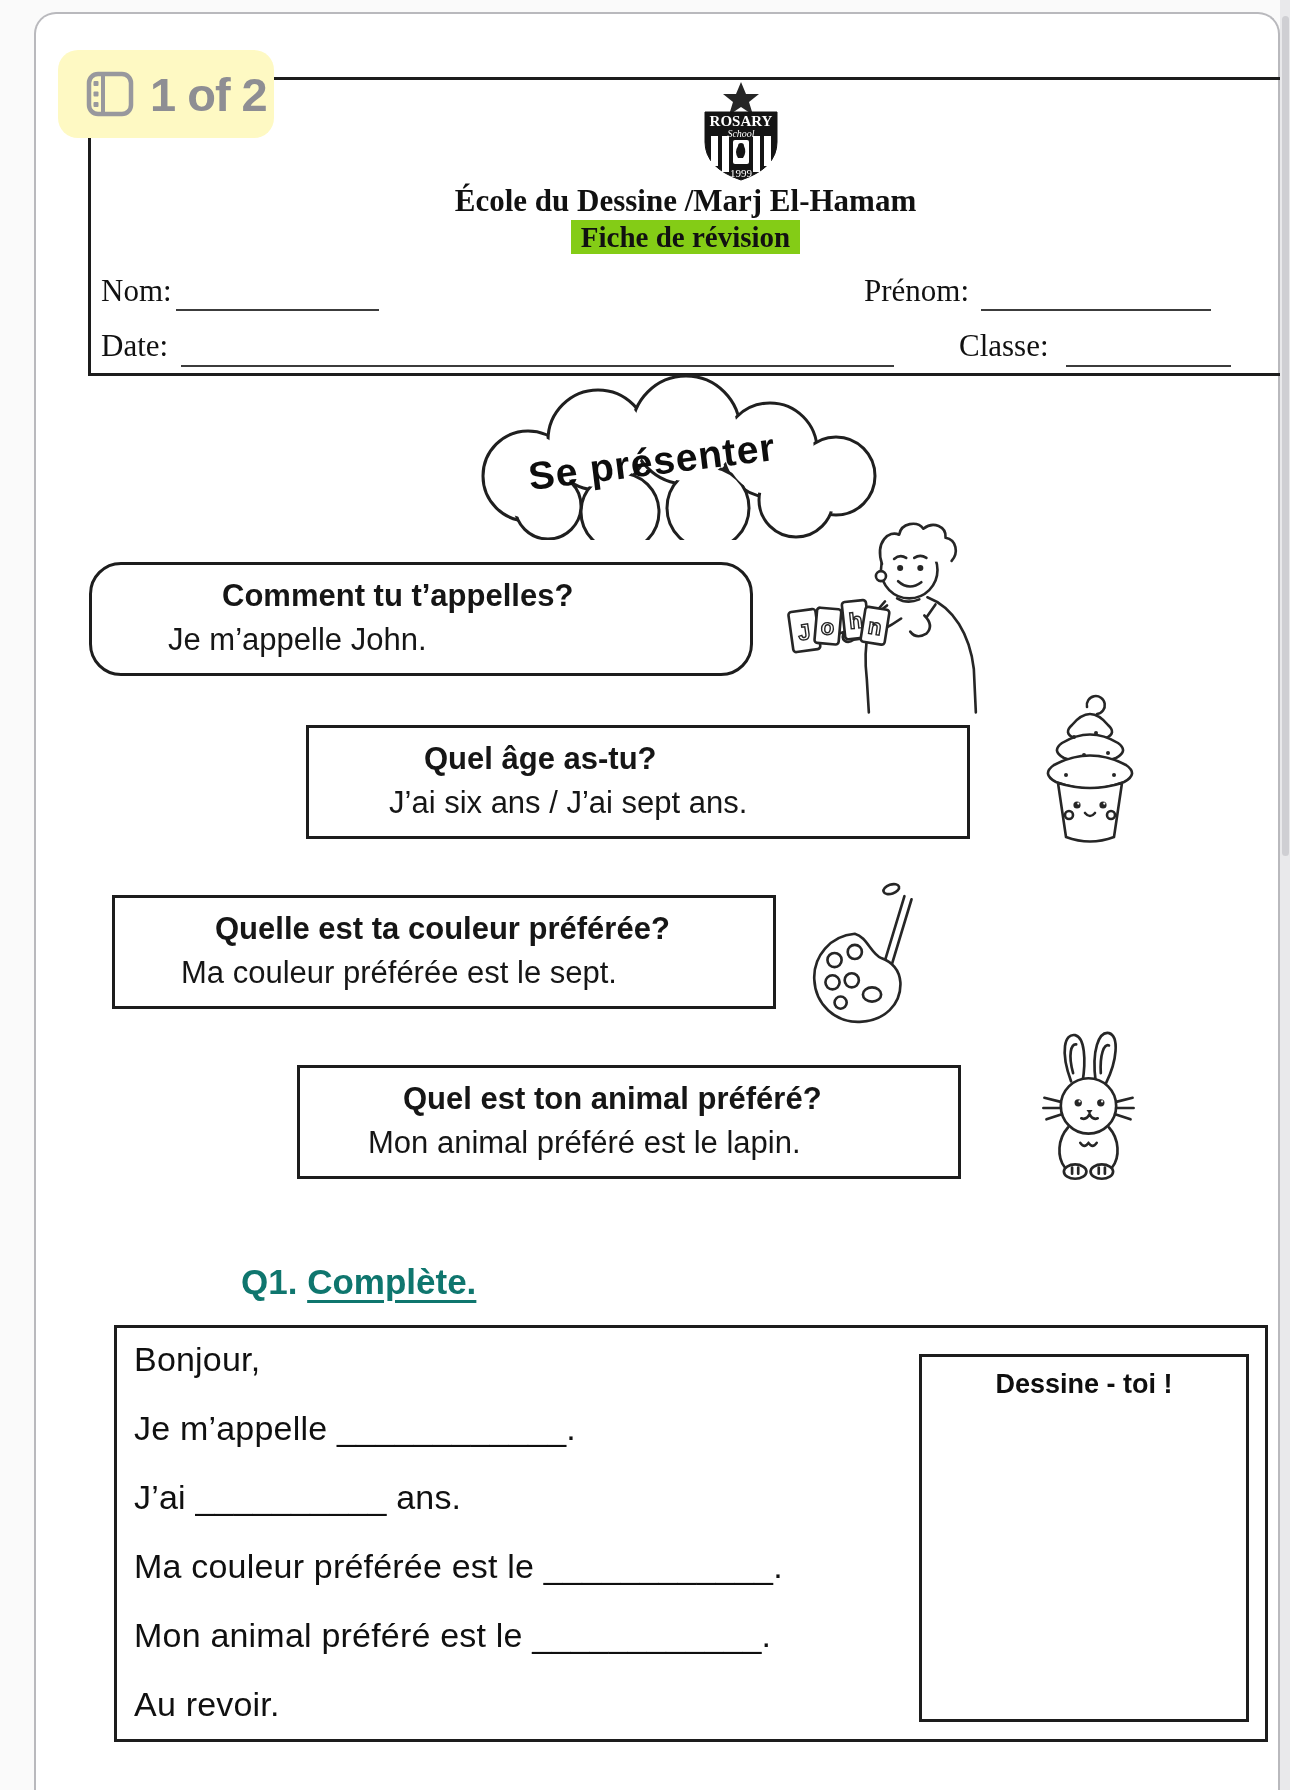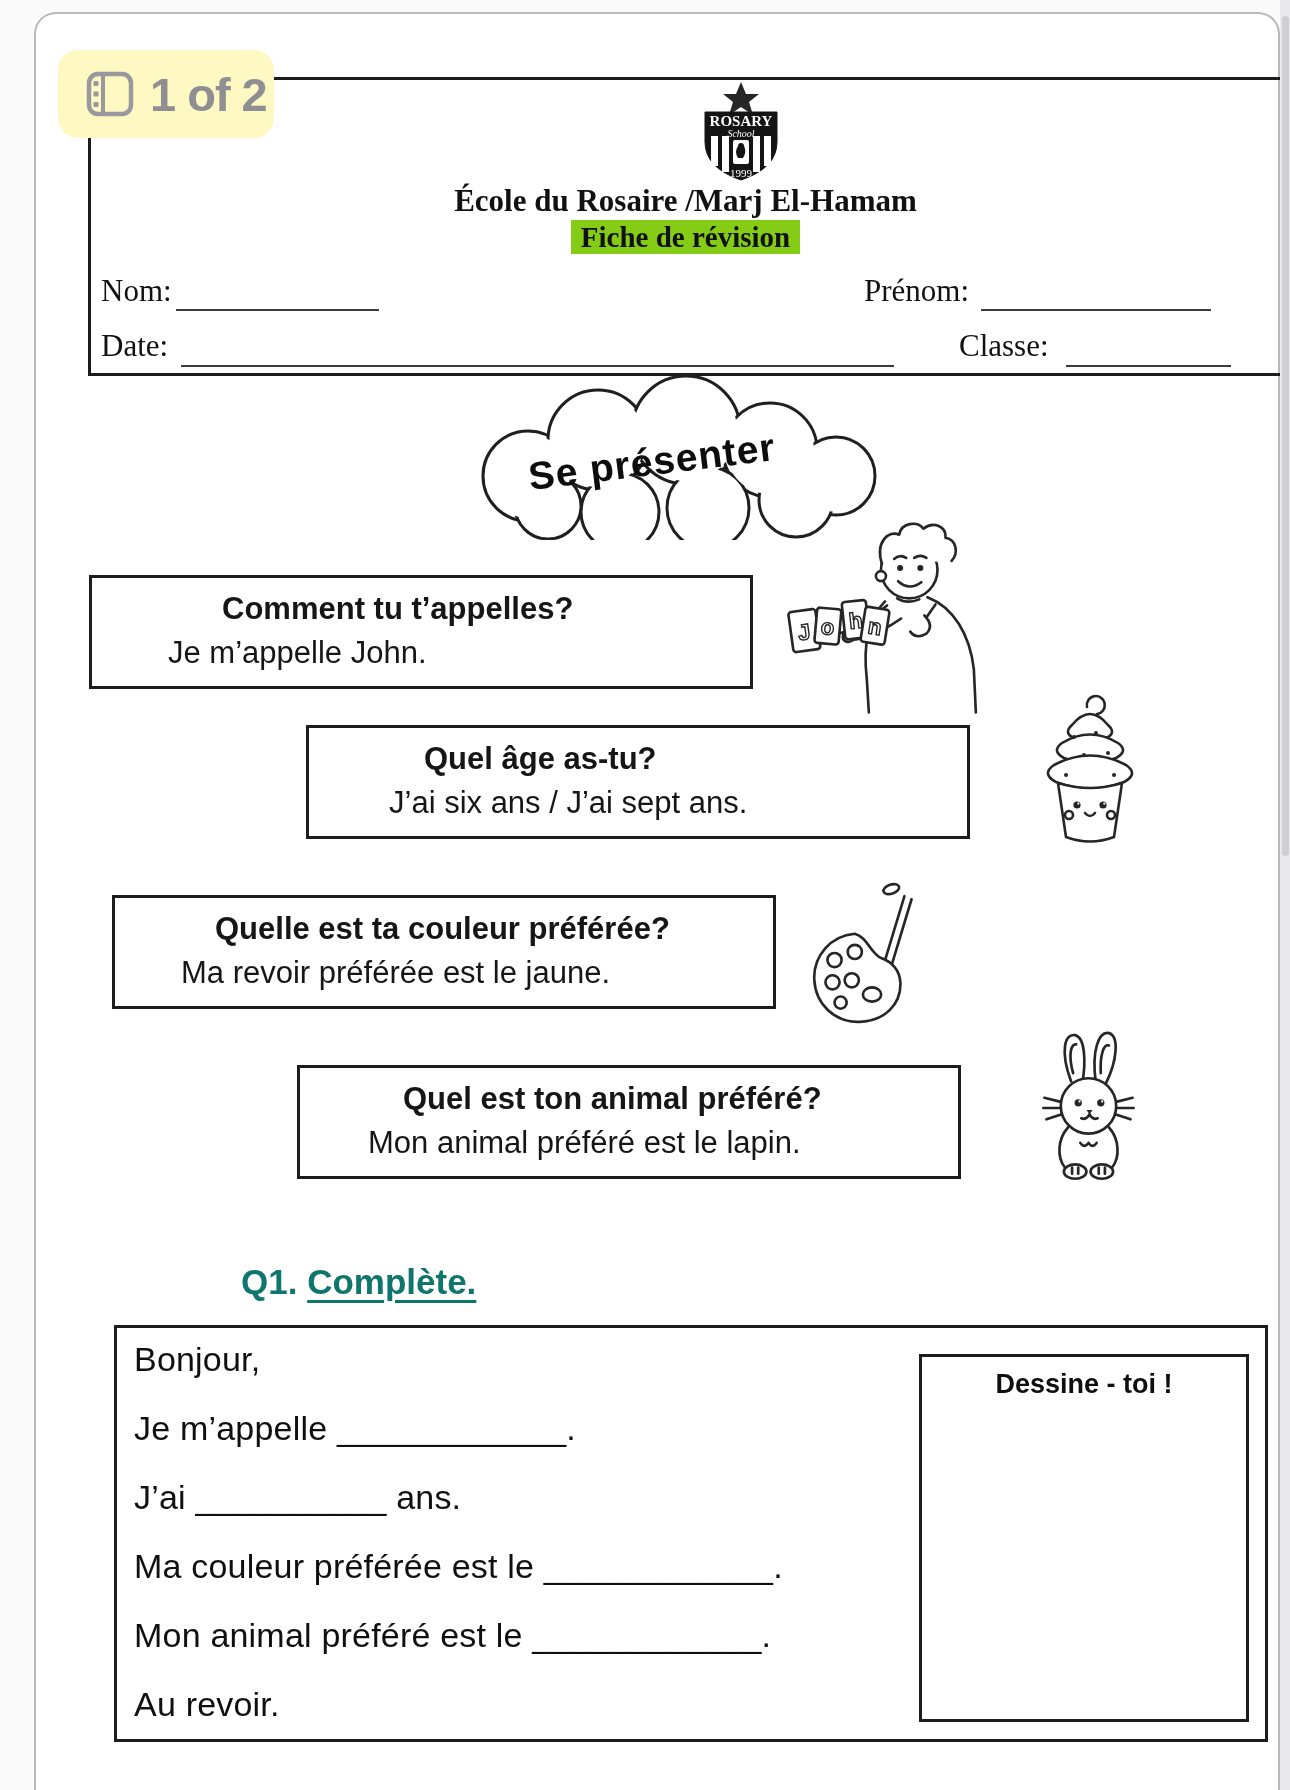--- a/index.html
+++ b/index.html
@@ -68,21 +68,21 @@
           <rect x="117" y="56" width="7" height="30" fill="#fff"></rect>
           <rect x="106" y="56" width="7" height="36" fill="#fff"></rect>
           <text x="94" y="46" text-anchor="middle" font-family="Liberation Serif, serif" font-weight="bold" font-size="15" fill="#ffffff">ROSARY</text>
           <text x="94" y="57" text-anchor="middle" font-family="Liberation Serif, serif" font-style="italic" font-size="10" fill="#ffffff">School</text>
           <rect x="86" y="60" width="16" height="24" rx="2" fill="#ffffff"></rect>
           <path d="M91,66 a3,3 0 1,1 6,0 q3,6 -1,12 h-5 q-4,-6 0,-12" fill="#141414"></path>
           <text x="94" y="97" text-anchor="middle" font-family="Liberation Serif, serif" font-size="11" fill="#ffffff">1999</text>
         </svg>
       </div>
 
-      <div class="school-title">École du Rosaire /Marj El-Hamam</div>
+      <div class="school-title">École du Dessine /Marj El-Hamam</div>
       <div class="sheet-title-row">
         <span>Fiche de révision</span>
       </div>
 
       <div class="fld" style="left:10px;top:193px;">Nom:</div>
       <div class="uline" style="left:85px;top:229px;width:203px;"></div>
       <div class="fld" style="left:773px;top:193px;">Prénom:</div>
       <div class="uline" style="left:890px;top:229px;width:230px;"></div>
       <div class="fld" style="left:10px;top:248px;">Date:</div>
       <div class="uline" style="left:90px;top:285px;width:713px;"></div>
@@ -111,21 +111,21 @@
             <circle cx="428" cy="102" r="36"></circle>
             <circle cx="388" cy="126" r="34"></circle>
           <circle cx="300" cy="134" r="38"></circle>
             <circle cx="212" cy="138" r="36"></circle>
             <circle cx="140" cy="132" r="30"></circle>
         </g>
       </svg>
       <div class="cloud-text">Se présenter</div>
     </div>
 
-    <div class="qa-box" style="left:53px;top:561px;">
+    <div class="qa-box" style="left:53px;top:548px;border-radius:32px;">
       <div class="qa-q" style="margin-left:130px;">Comment tu t’appelles?</div>
       <div class="qa-a" style="margin-left:76px;">Je m’appelle John.</div>
     </div>
 
     <div class="illus" style="left:744px;top:503px;">
       <svg width="212" height="198" viewBox="0 0 210 195">
         <circle class="lnf" cx="128" cy="52" r="28"></circle>
         <path class="lnf" d="M101,46 C94,24 108,12 118,17 C120,5 136,3 142,11 C152,3 165,9 164,20 C175,22 177,35 170,43"></path>
         <circle class="lnf" cx="100" cy="58" r="5"></circle>
         <circle class="dot" cx="119" cy="50" r="3"></circle>
@@ -184,21 +184,21 @@
         <circle cx="48.3" cy="118.6" r="1.1" fill="#fff"></circle>
           <circle cx="74.3" cy="118.6" r="1.1" fill="#fff"></circle>
         <circle class="ln" cx="39" cy="130" r="4"></circle>
           <circle class="ln" cx="81" cy="130" r="4"></circle>
         <path class="ln" d="M55,128 q5,6 10,0"></path>
       </svg>
     </div>
 
     <div class="qa-box" style="left:76px;top:881px;">
       <div class="qa-q" style="margin-left:100px;">Quelle est ta couleur préférée?</div>
-      <div class="qa-a" style="margin-left:66px;">Ma revoir préférée est le jaune.</div>
+      <div class="qa-a" style="margin-left:66px;">Ma couleur préférée est le sept.</div>
     </div>
 
     <div class="illus" style="left:768px;top:866px;">
       <svg width="132" height="152" viewBox="0 0 130 150">
         <ellipse class="lnf" cx="86" cy="9" rx="8" ry="4.5" transform="rotate(-18 86 9)"></ellipse>
         <path class="ln" d="M99,16 L76,92 M106,19 L83,95"></path>
         <path class="lnf" d="M76,92 L83,95 L79,108 L71,104 Z"></path>
         <path class="lnf" d="M71,104 L79,108 L67,128 Z"></path>
         <path class="lnf" d="M50,53 C26,55 9,75 10,98 C11,123 31,141 55,140 C79,139 96,123 95,101 C94,89 87,81 76,77 C66,73 62,56 50,53 Z"></path>
         <ellipse class="ln" cx="67" cy="113" rx="9" ry="7"></ellipse>

